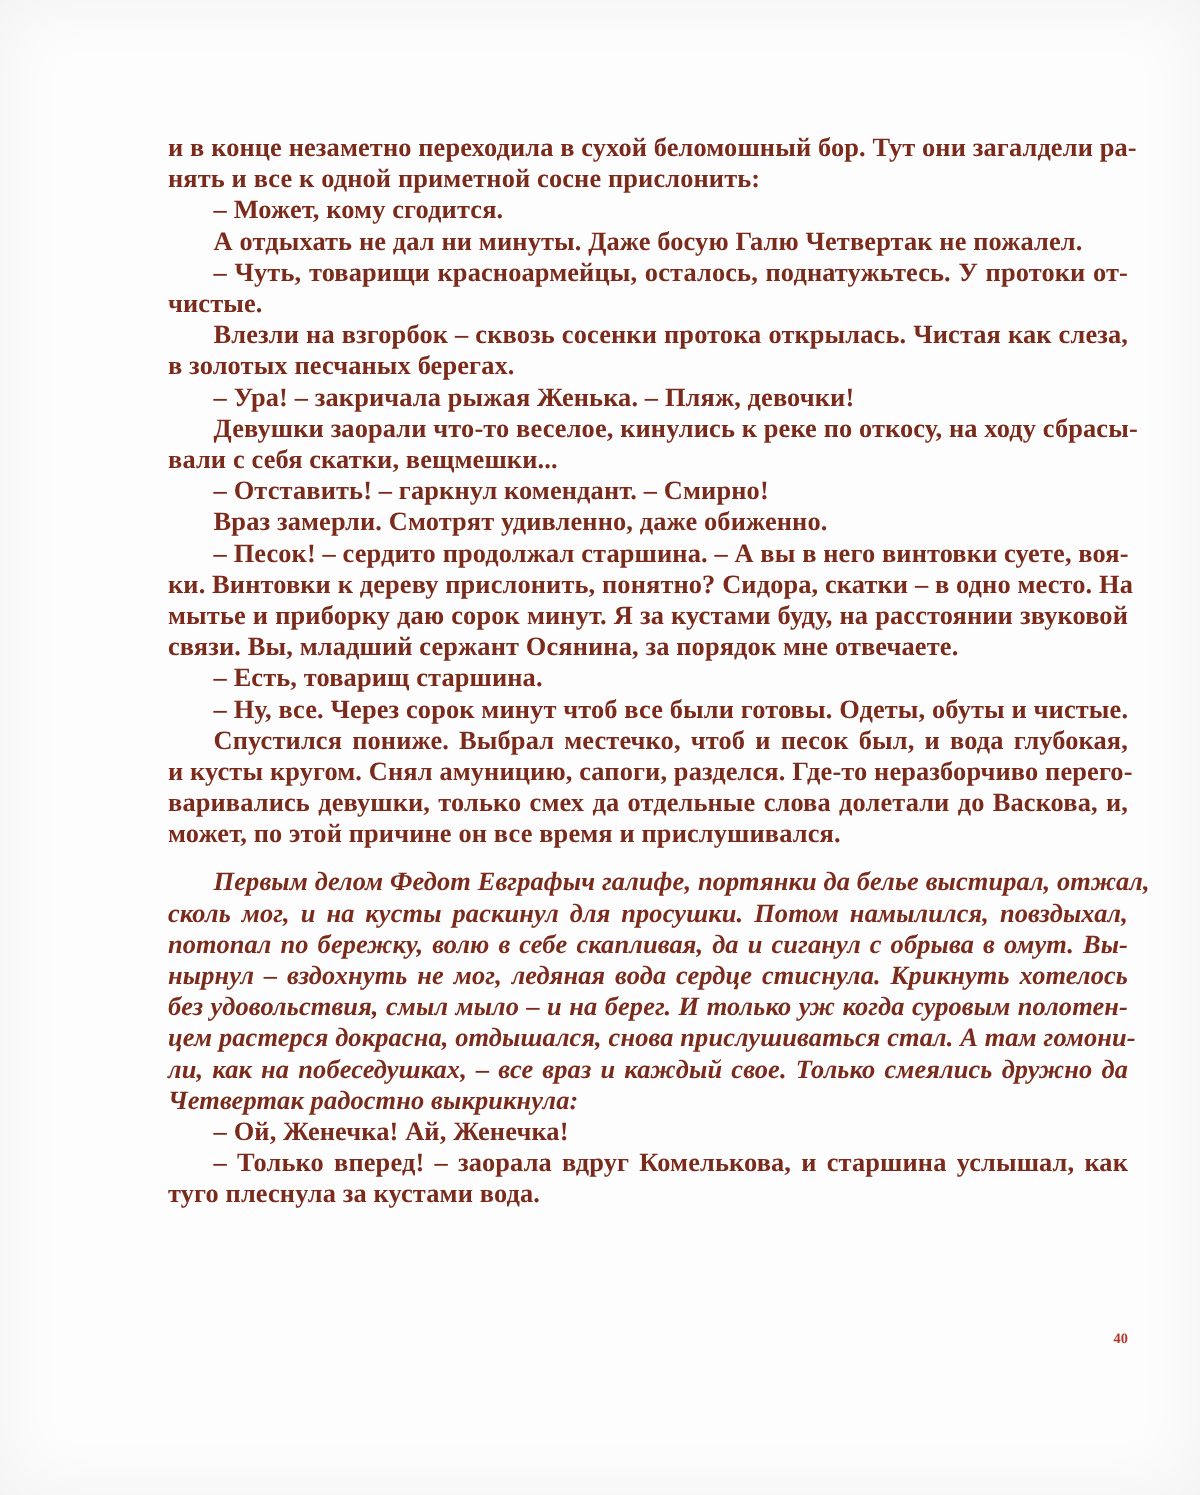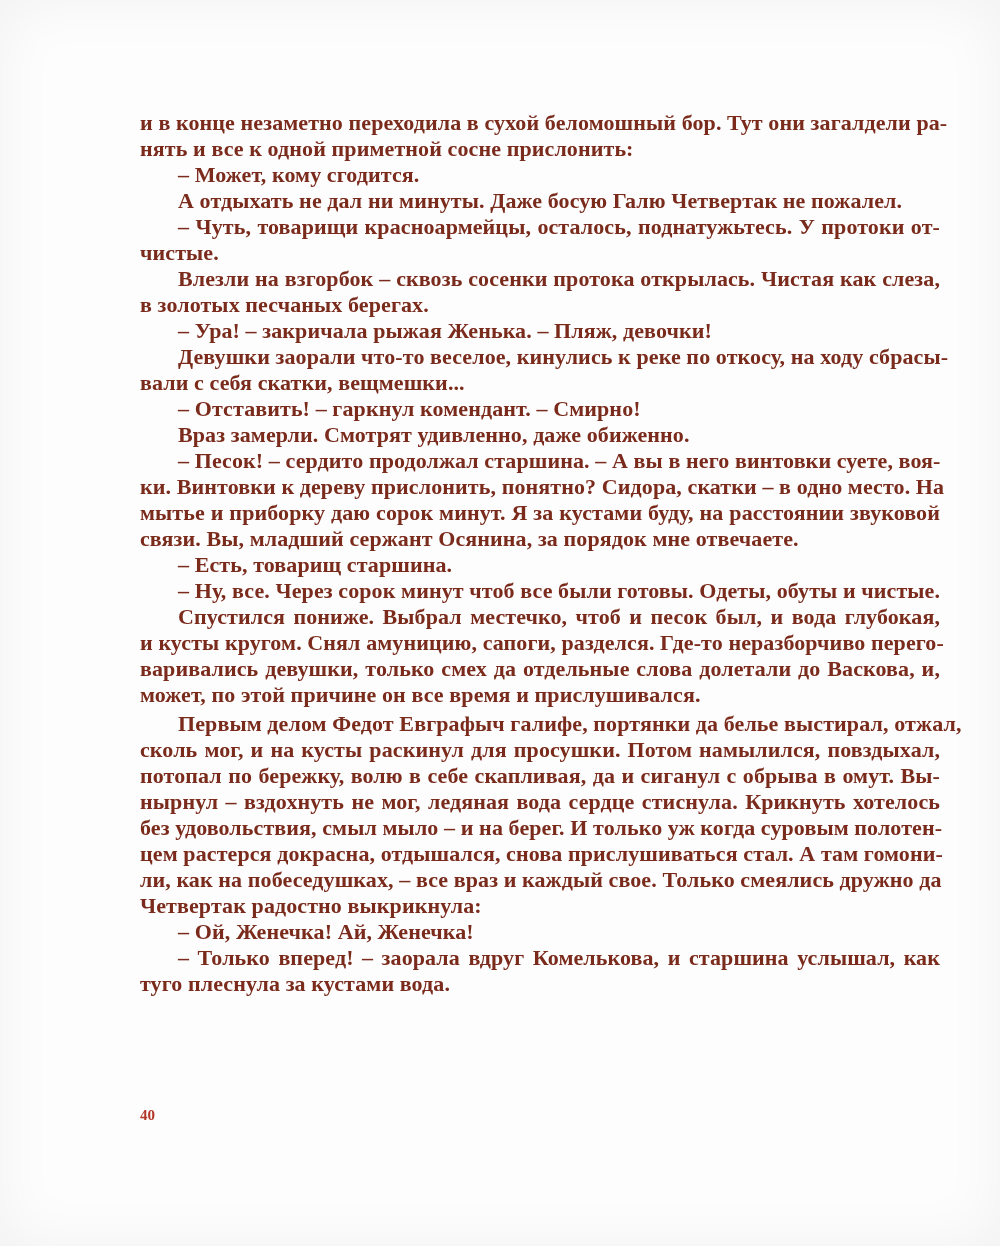--- a/index.html
+++ b/index.html
@@ -38,29 +38,30 @@
     white-space: nowrap;
     letter-spacing: 0.1px;
   }
   .line.last {
     text-align-last: left;
   }
   .line.indent {
     text-indent: 38px;
   }
   .para.spaced {
-    margin-top: 3px;
+    margin-top: 14px;
+    font-style: italic;
   }
   .page-number {
     position: absolute;
     top: 1102px;
     left: 140px;
     width: 800px;
-    text-align: left;
-    font-size: 15px;
+    text-align: right;
+    font-size: 12px;
     line-height: 26px;
     font-weight: 700;
     color: var(--page-number-color);
   }
 </style>
 </head>
 <body>
 
 <div class="page">
   <div class="text-block">

